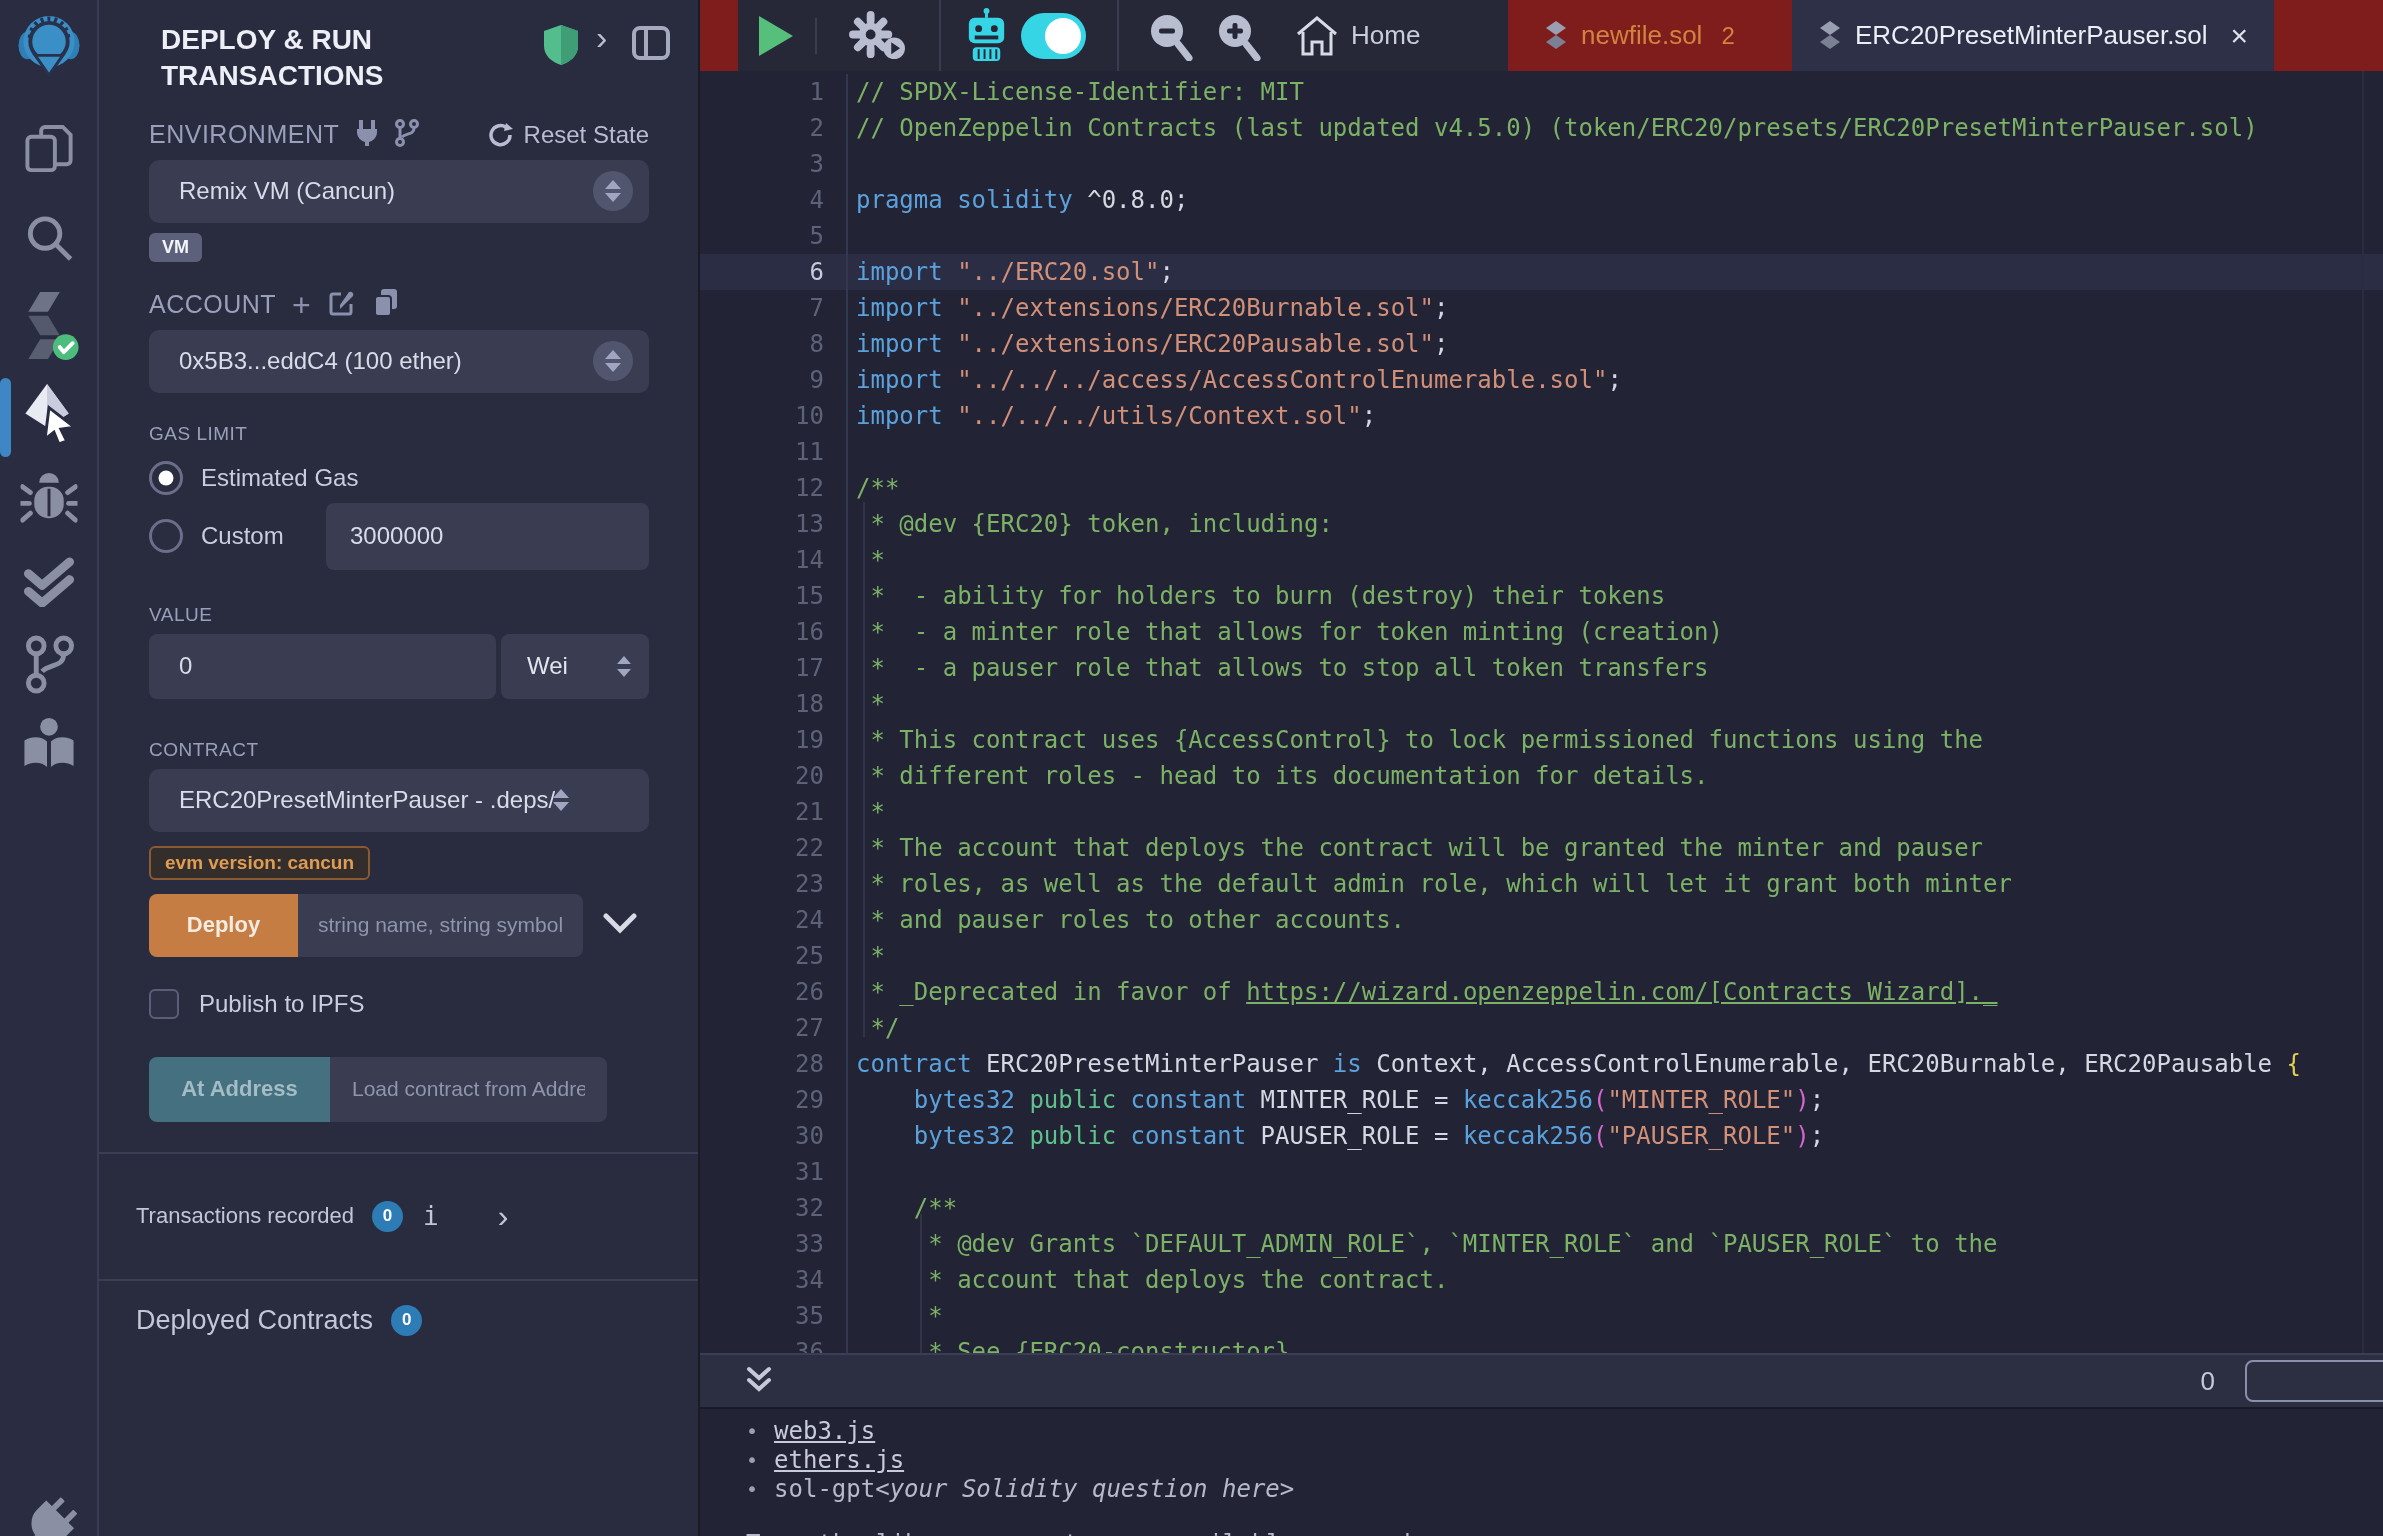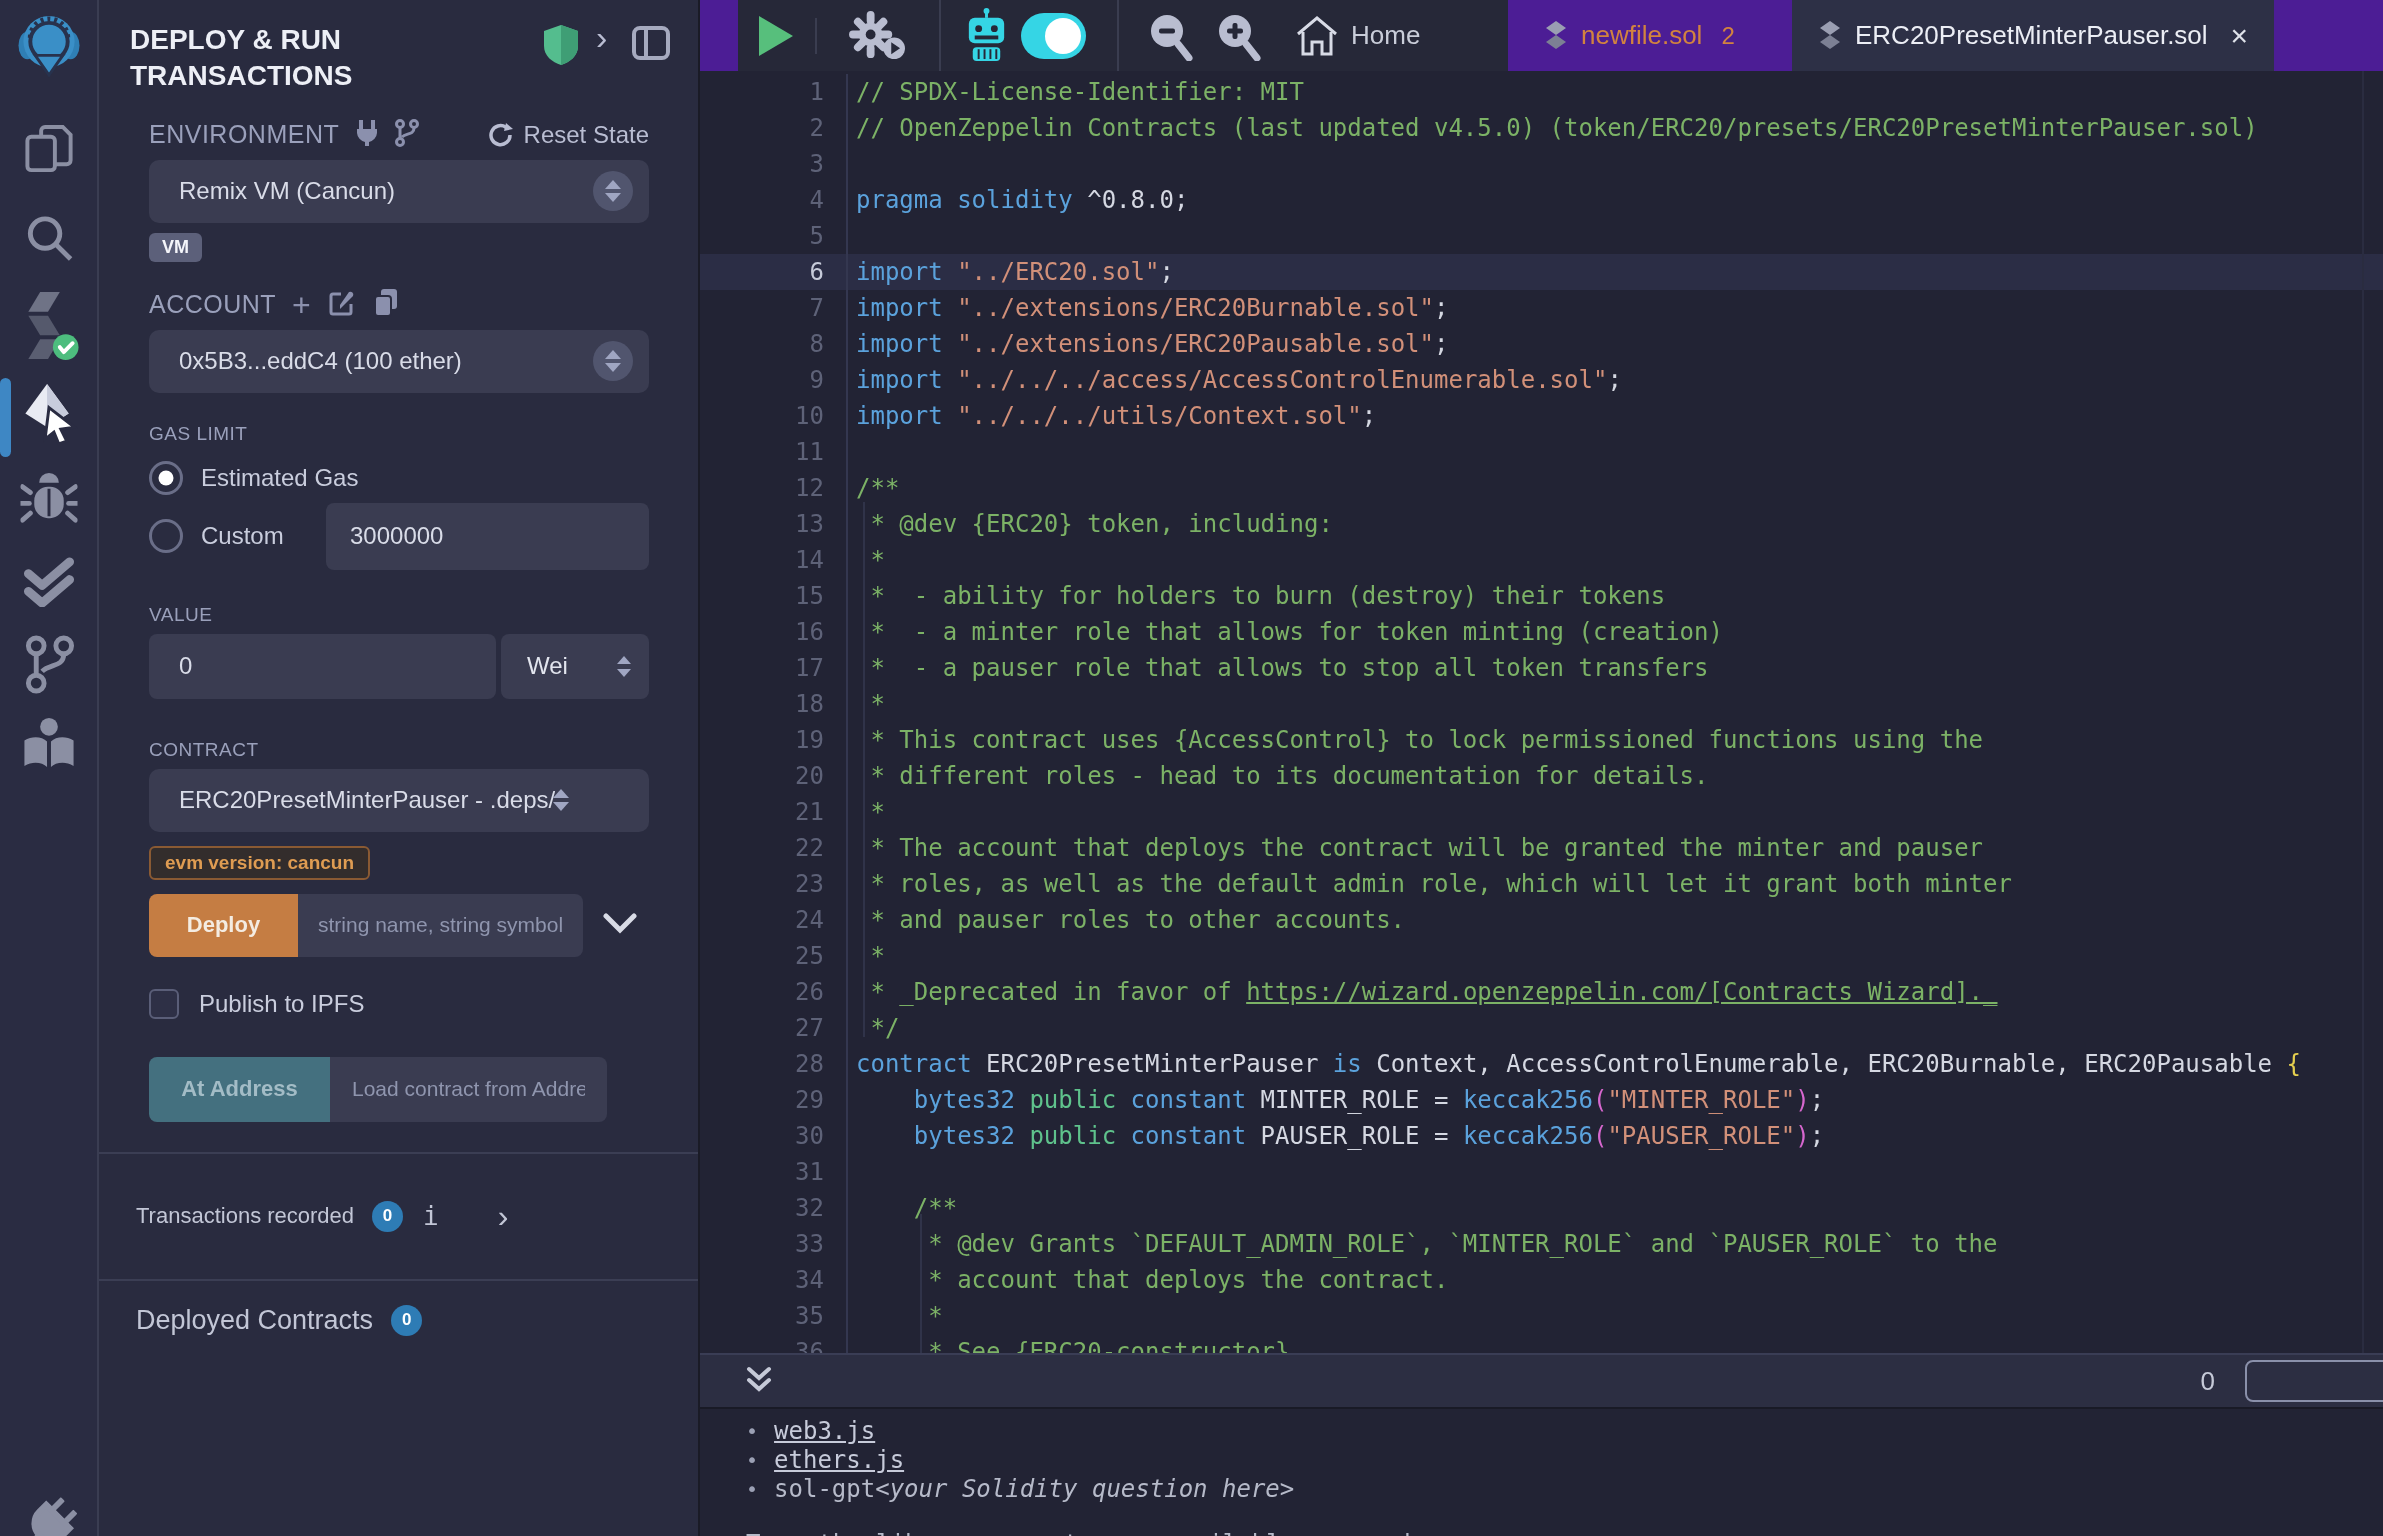--- a/index.html
+++ b/index.html
@@ -7,21 +7,21 @@
   .app{position:relative;width:2384px;height:1537px;overflow:hidden;display:flex;
        font-family:"Liberation Sans",sans-serif;background:#222334;color:#d5d8e2;}
 
   
   .rail{position:relative;width:99px;height:100%;background:#2a2c42;border-right:2px solid #3a3d52;flex:none;overflow:hidden;}
   .rail .ric{position:absolute;left:50%;transform:translateX(-50%);}
   .indicator{position:absolute;left:0;top:378px;width:11px;height:79px;border-radius:6px;background:#3e87c4;}
 
   
   .panel{position:relative;width:601px;height:100%;background:#292b3f;border-right:2px solid #1a1b26;flex:none;overflow:hidden;}
-  .panel-head{position:relative;padding:22px 0 0 31px;}
+  .panel-head{position:relative;padding:22px 0 0 62px;}
   .panel-title{width:376px;font-size:28px;font-weight:600;line-height:1.28;color:#edeff6;}
   .head-ic{position:absolute;top:24px;}
   .shield{left:444px;}
   .hchev{left:497px;top:18px;font-size:34px;color:#b9bdd2;}
   .layout-ic{left:533px;top:26px;}
   .pbody{padding:0 49px 0 50px;}
   .lblrow{display:flex;align-items:center;gap:16px;margin-top:22px;height:30px;}
   .lbl{font-size:25px;letter-spacing:0.5px;color:#9aa0bb;}
   .reset{margin-left:auto;display:flex;align-items:center;gap:10px;color:#b9bdd2;font-size:24px;}
   .select{margin-top:10px;height:63px;background:#3a3c51;border-radius:10px;display:flex;align-items:center;
@@ -72,21 +72,21 @@
   .section{border-top:2px solid #3b3e54;margin-top:30px;padding:44px 0 44px 0;display:flex;align-items:center;}
   .section.dep{padding:24px 0;}
   .sec-label{font-size:22px;color:#c2c6d6;}
   .count-badge{width:31px;height:31px;border-radius:50%;background:#2e7cb5;color:#fff;font-size:17px;font-weight:bold;
                display:flex;align-items:center;justify-content:center;margin-left:18px;flex:none;}
   .info-i{font-family:"DejaVu Sans Mono",monospace;font-size:26px;color:#c2c6d6;margin-left:20px;}
   .sec-chev{font-size:32px;color:#c2c6d6;margin-left:59px;}
 
   
   .main{position:relative;flex:1;height:100%;display:flex;flex-direction:column;overflow:hidden;}
-  .topstrip{position:relative;height:71px;background:#4c1d95;flex:none;}
+  .topstrip{position:relative;height:71px;background:#7f1d1d;flex:none;}
   .toolbar-bg{position:absolute;left:38px;top:0;width:770px;height:71px;background:#262838;}
   .ts{position:absolute;top:0;height:71px;display:flex;align-items:center;}
   .vsep{position:absolute;top:18px;height:36px;width:2px;background:#3a3d50;}
   .vsep.full{top:0;height:71px;}
   .tab{position:absolute;top:0;height:71px;display:flex;align-items:center;gap:13px;font-size:26px;}
   .tab-home{color:#c9cdd9;}
   .tab-file1{color:#d2833f;}
   .tab-file1 .tbadge{font-size:24px;color:#d2833f;margin-left:6px;}
   .tab-active{background:#2d3046;color:#eceef5;padding:12px 26px;}
   .tab-close{font-size:30px;color:#dfe2ea;margin-left:10px;}

